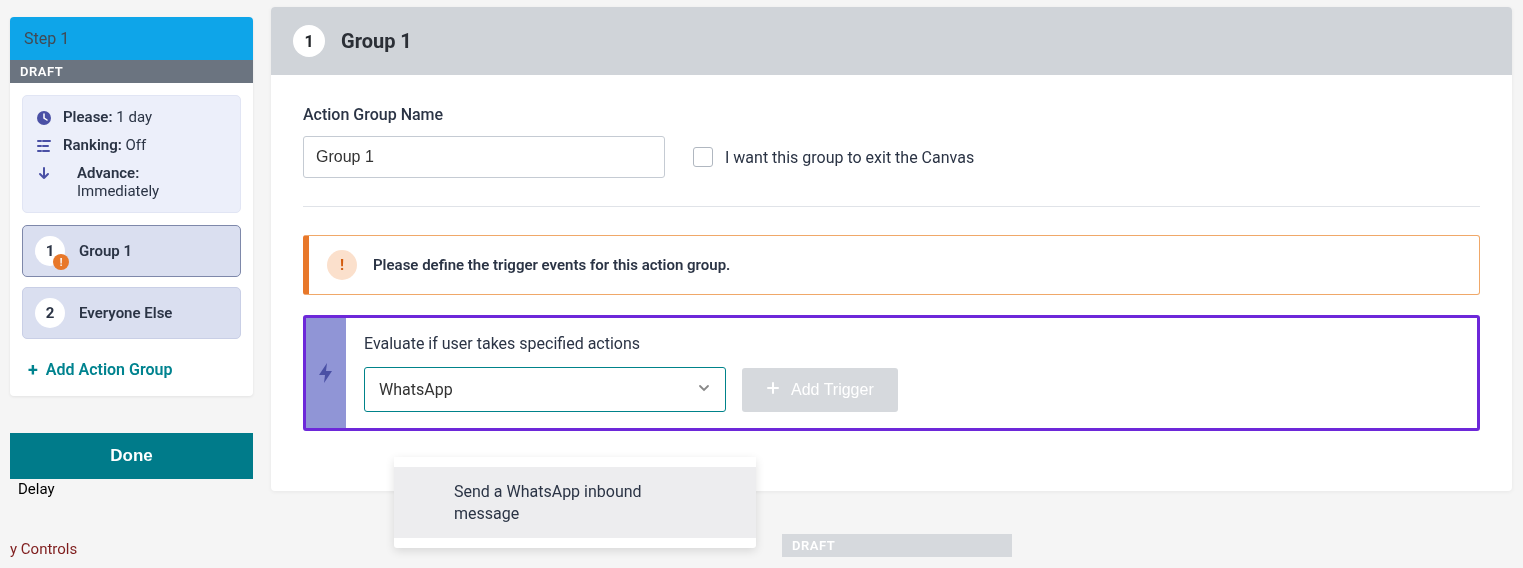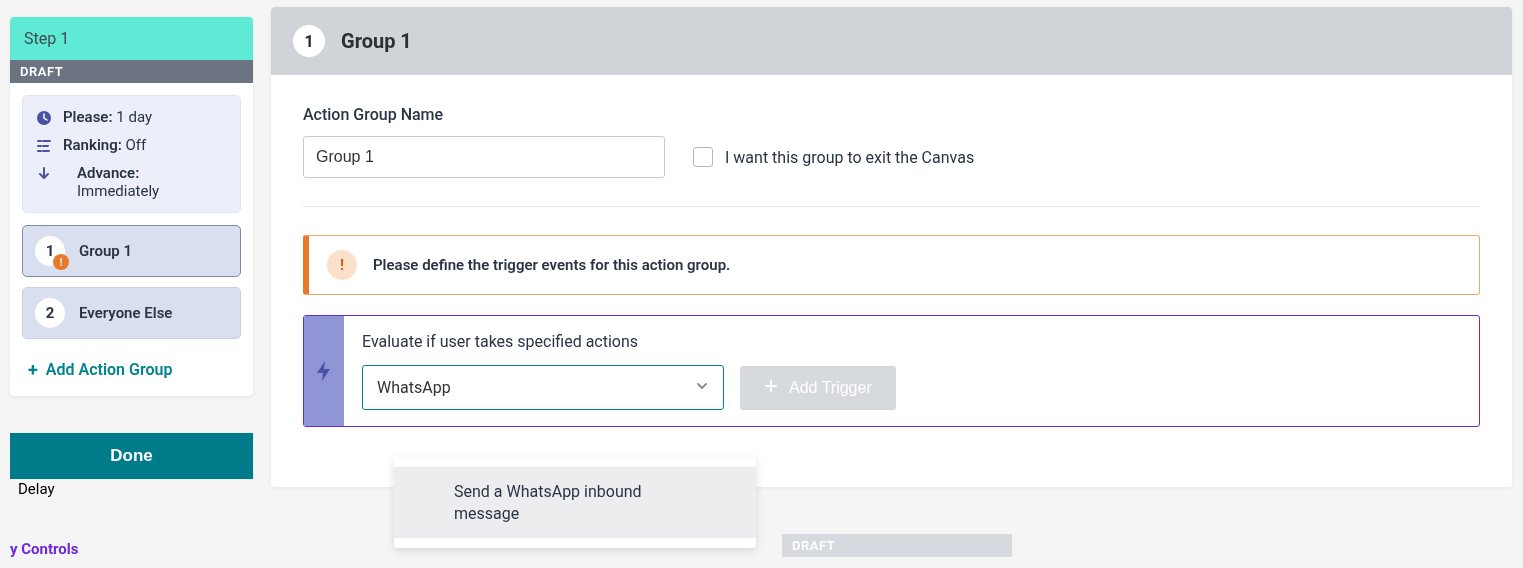--- a/index.html
+++ b/index.html
@@ -9,44 +9,44 @@
       width: 1523px;
       height: 568px;
       position: relative;
       overflow: hidden;
       color: #212529;
     }
     .bg-faded {
       position: absolute;
       left: 10px;
       bottom: 10px;
-      color: #6d28d9;
-      font-size: 15px;
-      font-weight: 700;
+      color: #7f1d1d;
+      font-size: 15px;
+      font-weight: 400;
     }
     .bg-delay {
       position: absolute;
       left: 18px;
       top: 480px;
       color: #000000;
       font-size: 15px;
     }
 
     
     .sidebar {
       position: absolute;
       left: 10px;
       top: 17px;
       width: 243px;
       background: #fff;
       border-radius: 4px;
       box-shadow: 0 1px 3px rgba(0,0,0,0.08);
     }
     .step-header {
-      background: #5eead4;
+      background: #0ea5e9;
       padding: 12px 14px;
       border-radius: 4px 4px 0 0;
       font-size: 16px;
       color: #424a53;
     }
     .draft-badge {
       background: #6b7480;
       color: #fff;
       padding: 4px 10px;
       font-size: 13px;
@@ -255,21 +255,21 @@
       font-weight: 700;
       font-size: 15px;
     }
     .warning-text {
       font-size: 15px;
       font-weight: 600;
       color: #2b3445;
     }
     .trigger-box {
       display: flex;
-      border: 1px solid #6d28d9;
+      border: 3px solid #6d28d9;
       border-radius: 3px;
     }
     .trigger-side {
       width: 40px;
       background: #9095d6;
       display: flex;
       align-items: center;
       justify-content: center;
     }
     .bolt {

